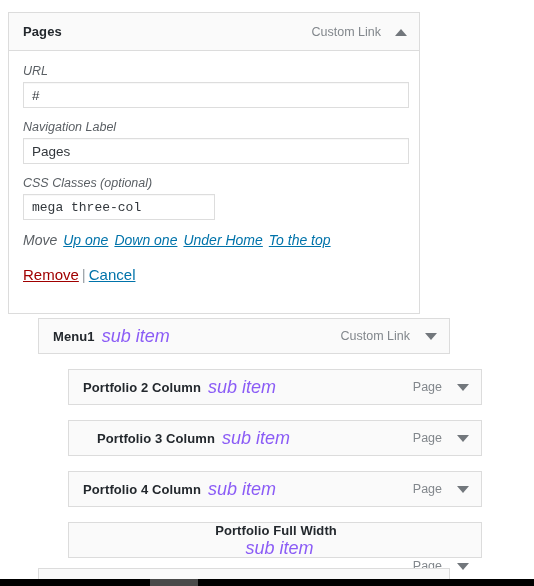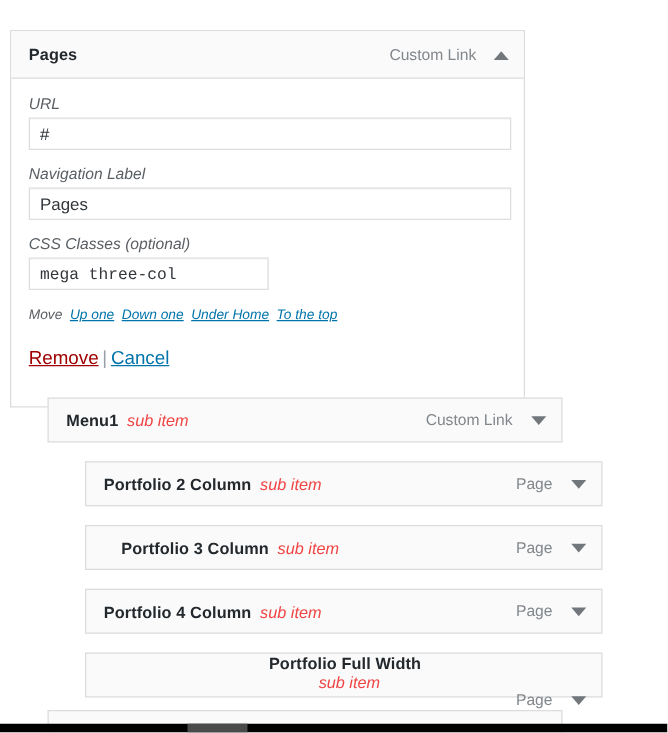--- a/index.html
+++ b/index.html
@@ -19,21 +19,20 @@
 
   
   .menu-item-panel {
     position: absolute;
     left: 8px;
     top: 12px;
     width: 412px;
     border: 1px solid #dcdcdc;
     background: #ffffff;
     box-sizing: border-box;
-    margin-top: 12px;
   }
   .panel-header {
     height: 38px;
     background: #fafafa;
     border-bottom: 1px solid #dcdcdc;
     display: flex;
     align-items: center;
     padding: 0 12px 0 14px;
     box-sizing: border-box;
   }
@@ -105,21 +104,21 @@
     box-shadow: inset 0 1px 1px rgba(0,0,0,0.03);
   }
   .field-input.mono {
     width: 192px;
     font-family: "Liberation Mono", monospace;
     font-size: 13px;
   }
 
   .move-row {
     font-style: italic;
-    font-size: 11px;
+    font-size: 14px;
     color: #5a5f64;
     margin-top: 1px;
     margin-bottom: 0;
     line-height: 18px;
   }
   .move-row a {
     color: #0073aa;
     text-decoration: underline;
     margin-left: 6px;
     font-style: italic;
@@ -164,22 +163,22 @@
   }
   .row-title {
     font-weight: bold;
     font-size: 13px;
     color: #23282d;
     letter-spacing: 0.1px;
     text-align: center;
   }
   .row-subtext {
     font-style: italic;
-    font-size: 13px;
-    color: #ef4444;
+    font-size: 18px;
+    color: #8b5cf6;
     margin-left: 7px;
   }
   .row-right {
     margin-left: auto;
     display: flex;
     align-items: center;
     gap: 15px;
   }
 
   

